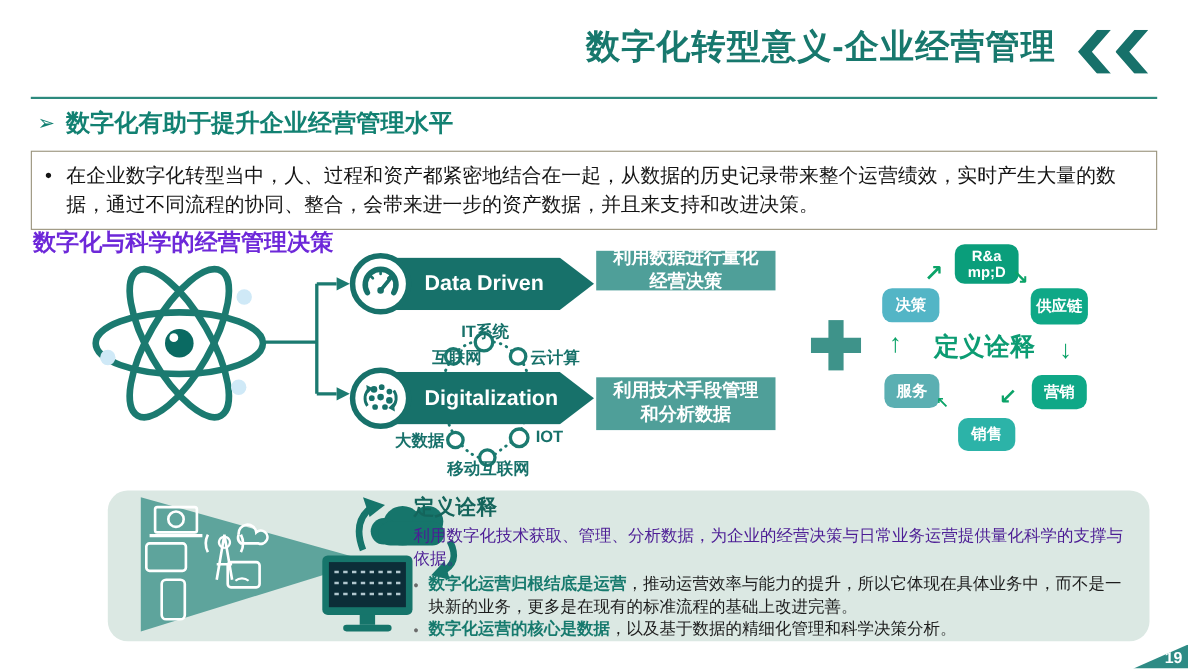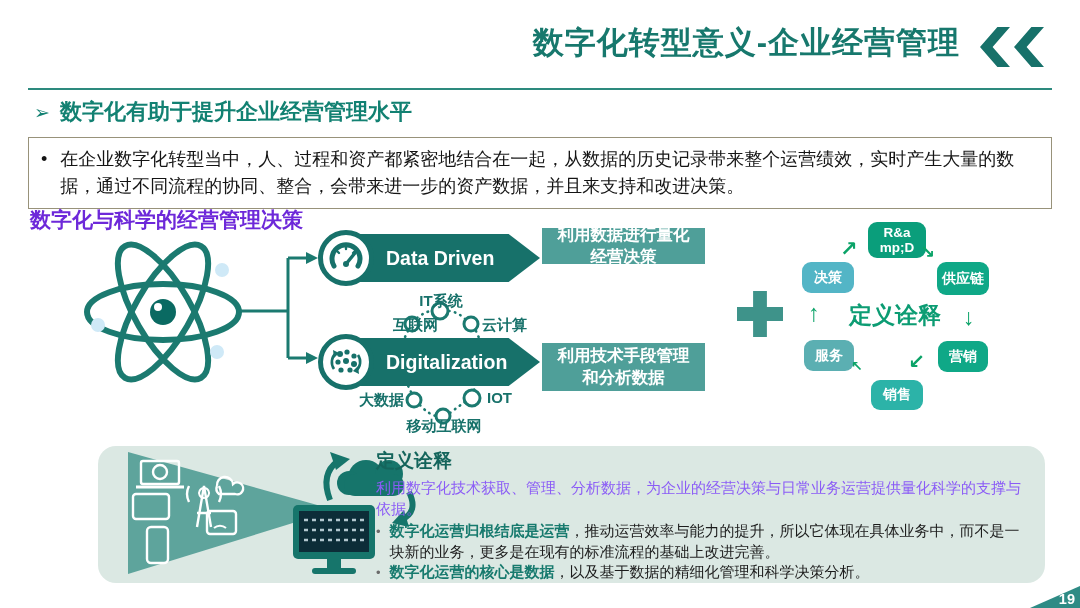--- a/index.html
+++ b/index.html
@@ -37,21 +37,21 @@
         clip-path:polygon(35% 0,65% 0,65% 35%,100% 35%,100% 65%,65% 65%,65% 100%,35% 100%,35% 65%,0 65%,0 35%,35% 35%);z-index:2;}
   
   .cycle-node{position:absolute;border-radius:9px;color:#fff;font-weight:700;display:flex;align-items:center;
               justify-content:center;text-align:center;white-space:pre-line;line-height:1.12;z-index:2;}
   .cycle-center{position:absolute;left:849px;top:300px;font-size:23px;font-weight:700;color:#0c9c73;z-index:2;}
   .cycle-arrow{position:absolute;color:#0ba368;font-weight:700;z-index:2;line-height:1;}
   
   .panel{position:absolute;left:98px;top:446px;width:947px;height:137px;background:#dbe8e3;border-radius:18px;z-index:0;}
   .def{position:absolute;left:376px;top:448px;width:655px;z-index:2;}
   .def-title{font-size:19px;font-weight:700;color:#14655c;margin:0 0 3px 0;}
-  .def-text{font-size:15px;color:#8b5cf6;line-height:1.4;margin:0;}
+  .def-text{font-size:15px;color:#4c1d95;line-height:1.4;margin:0;}
   .def-bullets{margin:2px 0 0 0;padding:0;list-style:none;}
   .def-bullets li{display:flex;gap:9px;font-size:15px;line-height:1.38;color:#1c1c1c;}
   .def-bullets .bl{color:#6b6b6b;font-size:13px;padding-top:2px;}
   .def-bullets .bold{color:#177a6e;font-weight:700;}
   
   .corner{position:absolute;right:0;bottom:0;width:50px;height:22px;background:#2e8b85;
           clip-path:polygon(100% 0,100% 100%,0 100%);z-index:3;}
   .corner span{position:absolute;right:5px;bottom:1px;color:#fff;font-weight:700;font-size:14.5px;}
 </style>
 </head>

